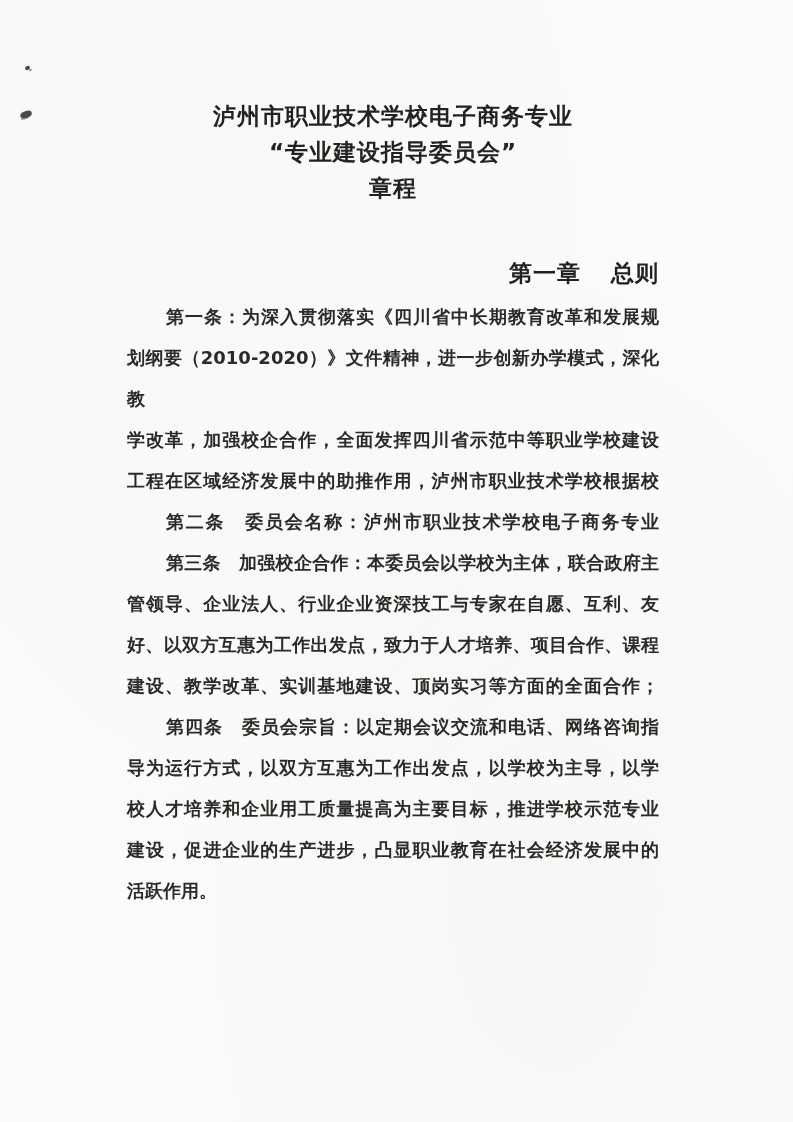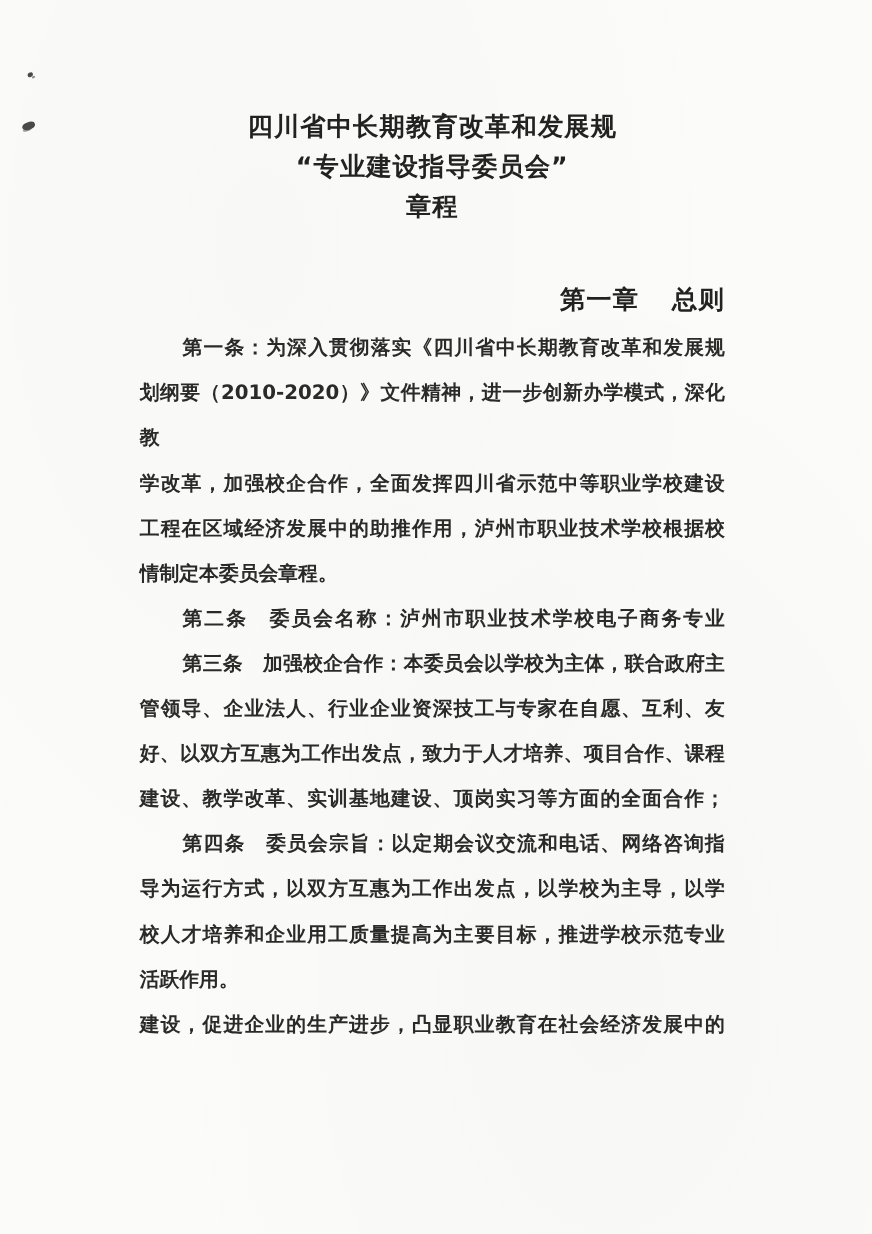--- a/index.html
+++ b/index.html
@@ -97,53 +97,52 @@
 <body>
 
 <div class="page">
 
   <div class="speck speck-1"></div>
   <div class="speck speck-2"></div>
 
   <div class="content">
 
     <h1 class="doc-title">
-      <span class="title-line">四川省中长期教育改革和发展规</span>
+      <span class="title-line">泸州市职业技术学校电子商务专业</span>
       <span class="title-line">“专业建设指导委员会”</span>
       <span class="title-line">章程</span>
     </h1>
 
     <h2 class="chapter">
       <span>第一章</span><span class="chapter-gap"></span><span>总则</span>
     </h2>
 
     <div class="body-text">
 
       <p class="article">
         <span class="ln first" style="display: block;">第一条：为深入贯彻落实《四川省中长期教育改革和发展规</span>
         <span class="ln" style="display: block;">划纲要（2010-2020）》文件精神，进一步创新办学模式，深化教</span>
         <span class="ln" style="display: block;">学改革，加强校企合作，全面发挥四川省示范中等职业学校建设</span>
         <span class="ln" style="display: block;">工程在区域经济发展中的助推作用，泸州市职业技术学校根据校</span>
-        <span class="ln last" style="display: block;">情制定本委员会章程。</span>
       </p>
 
       <p class="article">
         <span class="ln first" style="display: block;">第二条　委员会名称：泸州市职业技术学校电子商务专业</span>
       </p>
 
       <p class="article">
         <span class="ln first" style="display: block;">第三条　加强校企合作：本委员会以学校为主体，联合政府主</span>
         <span class="ln" style="display: block;">管领导、企业法人、行业企业资深技工与专家在自愿、互利、友</span>
         <span class="ln" style="display: block;">好、以双方互惠为工作出发点，致力于人才培养、项目合作、课程</span>
         <span class="ln" style="display: block;">建设、教学改革、实训基地建设、顶岗实习等方面的全面合作；</span>
       </p>
 
       <p class="article">
         <span class="ln first" style="display: block;">第四条　委员会宗旨：以定期会议交流和电话、网络咨询指</span>
         <span class="ln" style="display: block;">导为运行方式，以双方互惠为工作出发点，以学校为主导，以学</span>
         <span class="ln" style="display: block;">校人才培养和企业用工质量提高为主要目标，推进学校示范专业</span>
+        <span class="ln" style="display: block;">建设，促进企业的生产进步，凸显职业教育在社会经济发展中的</span>
         <span class="ln last" style="display: block;">活跃作用。</span>
-        <span class="ln" style="display: block;">建设，促进企业的生产进步，凸显职业教育在社会经济发展中的</span>
       </p>
 
     </div>
   </div>
 </div>
 
 </body></html>

